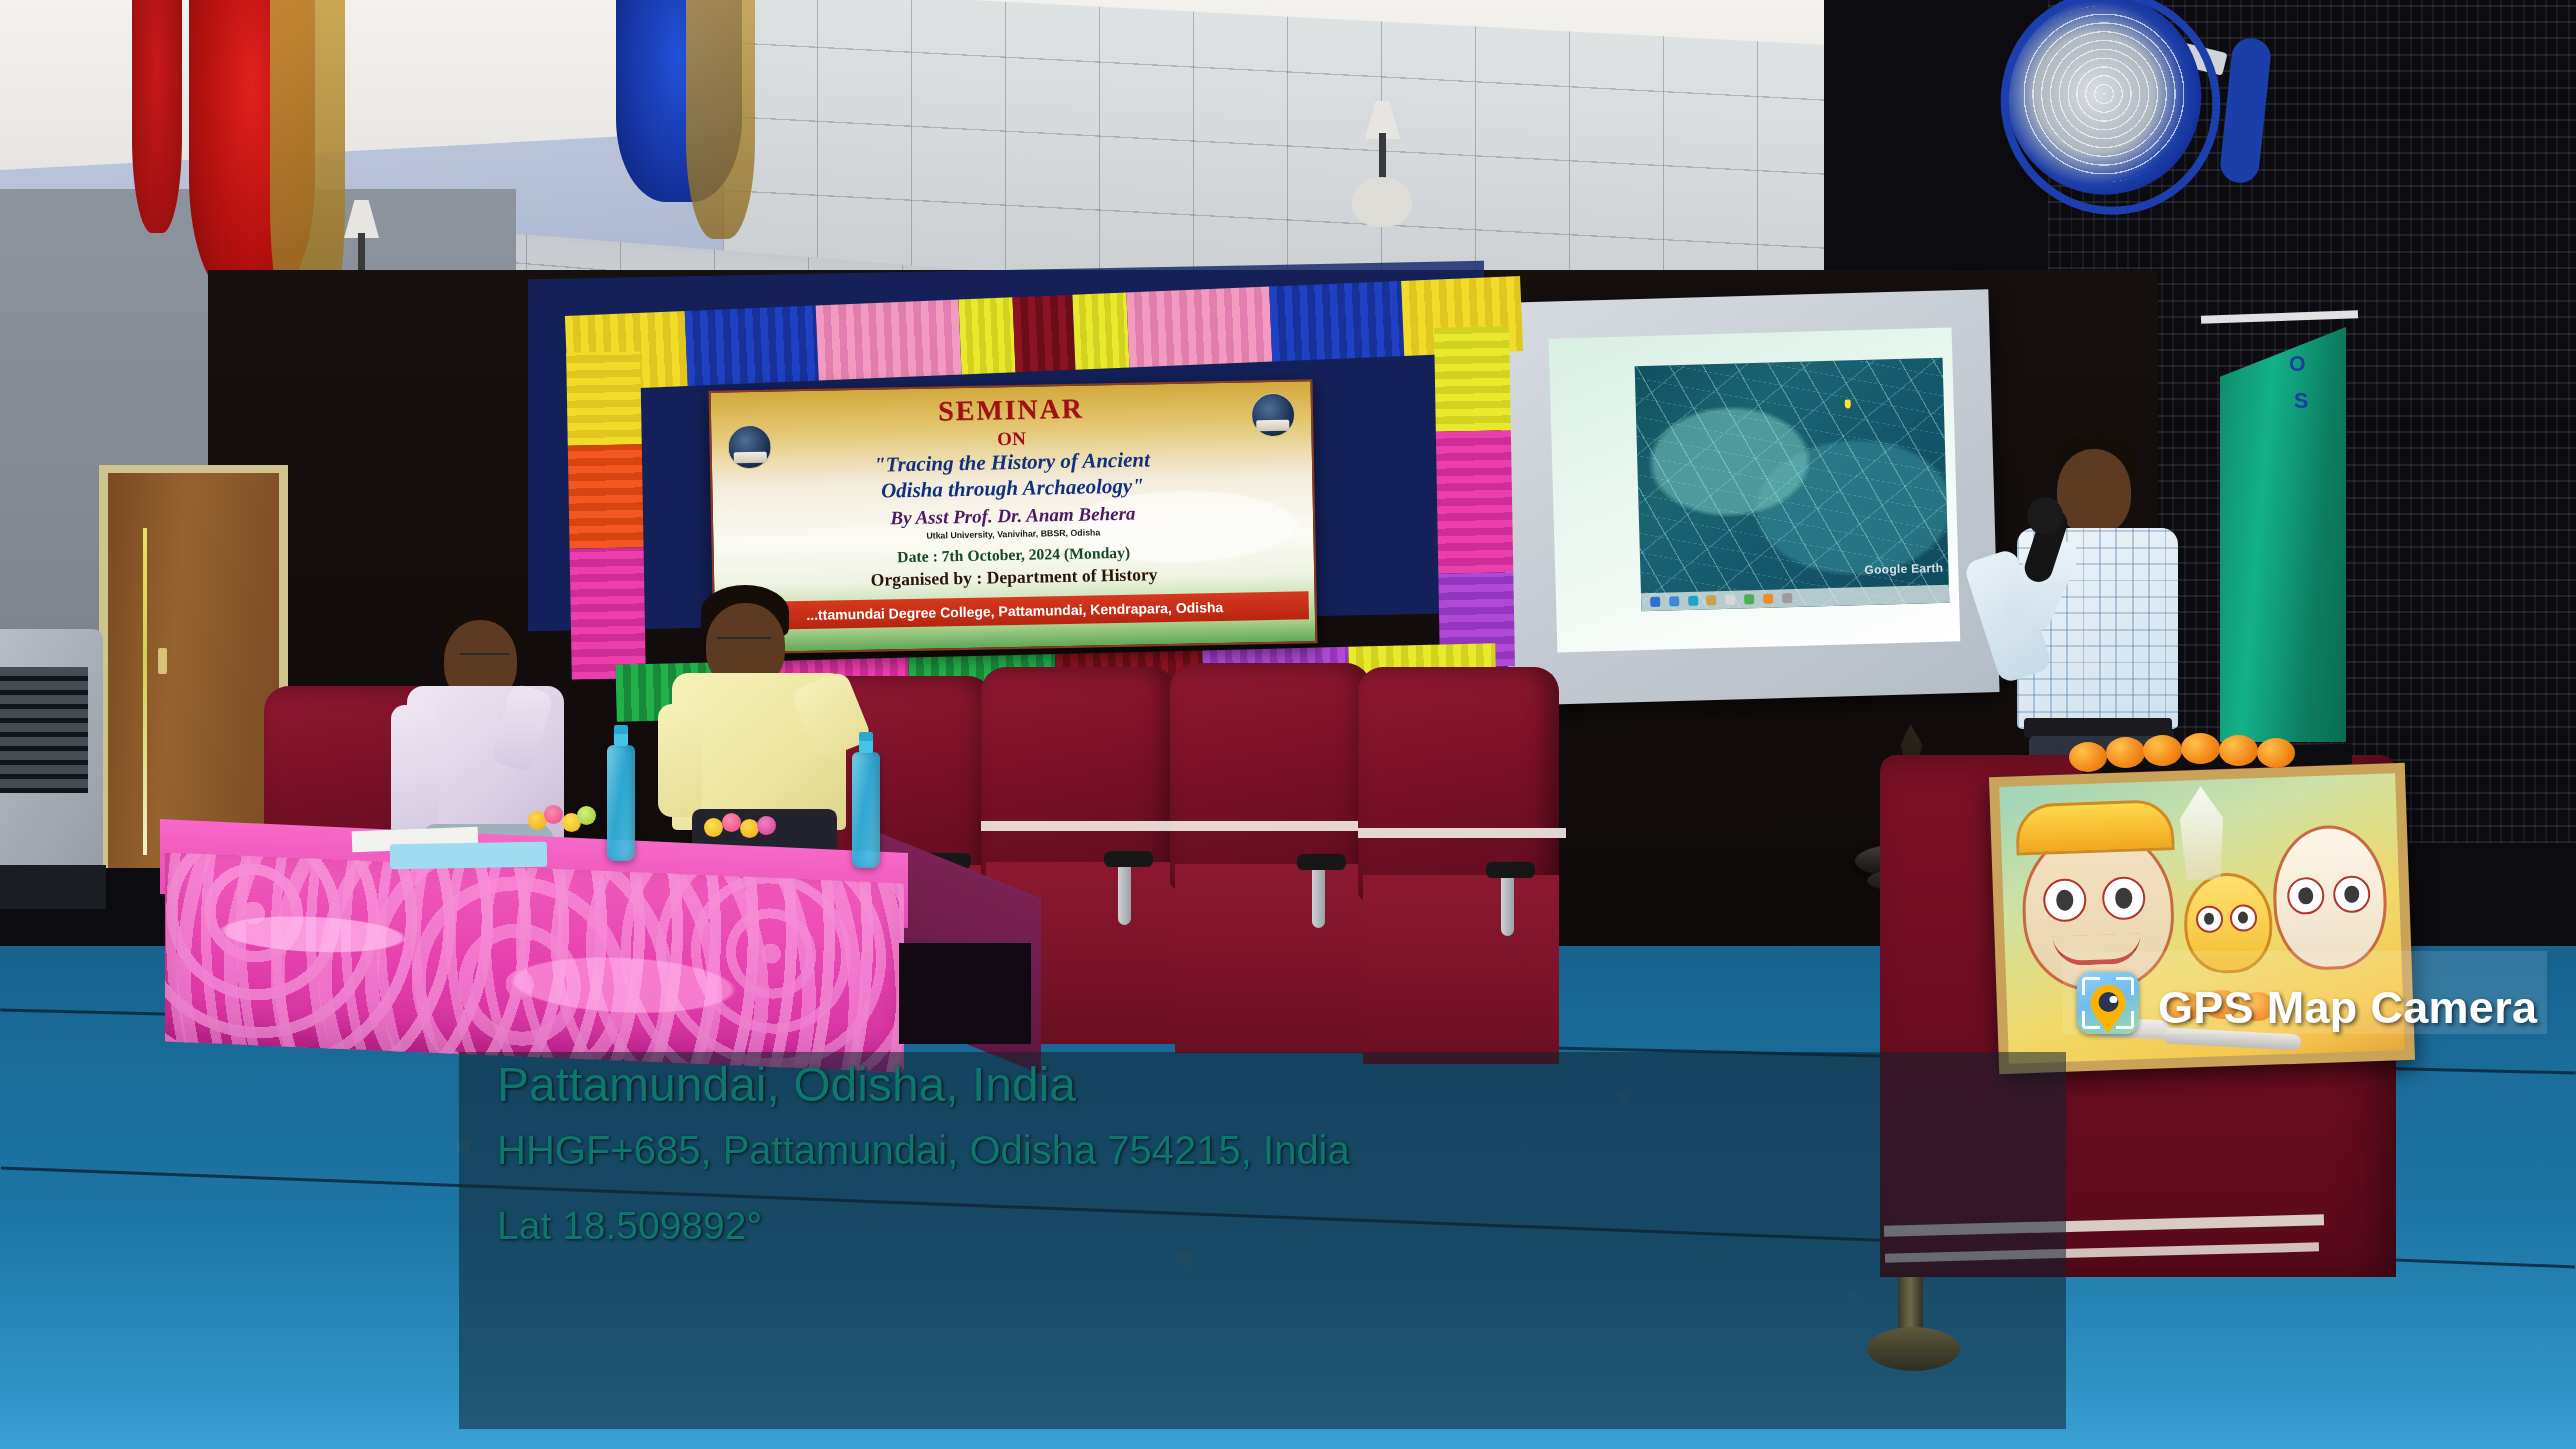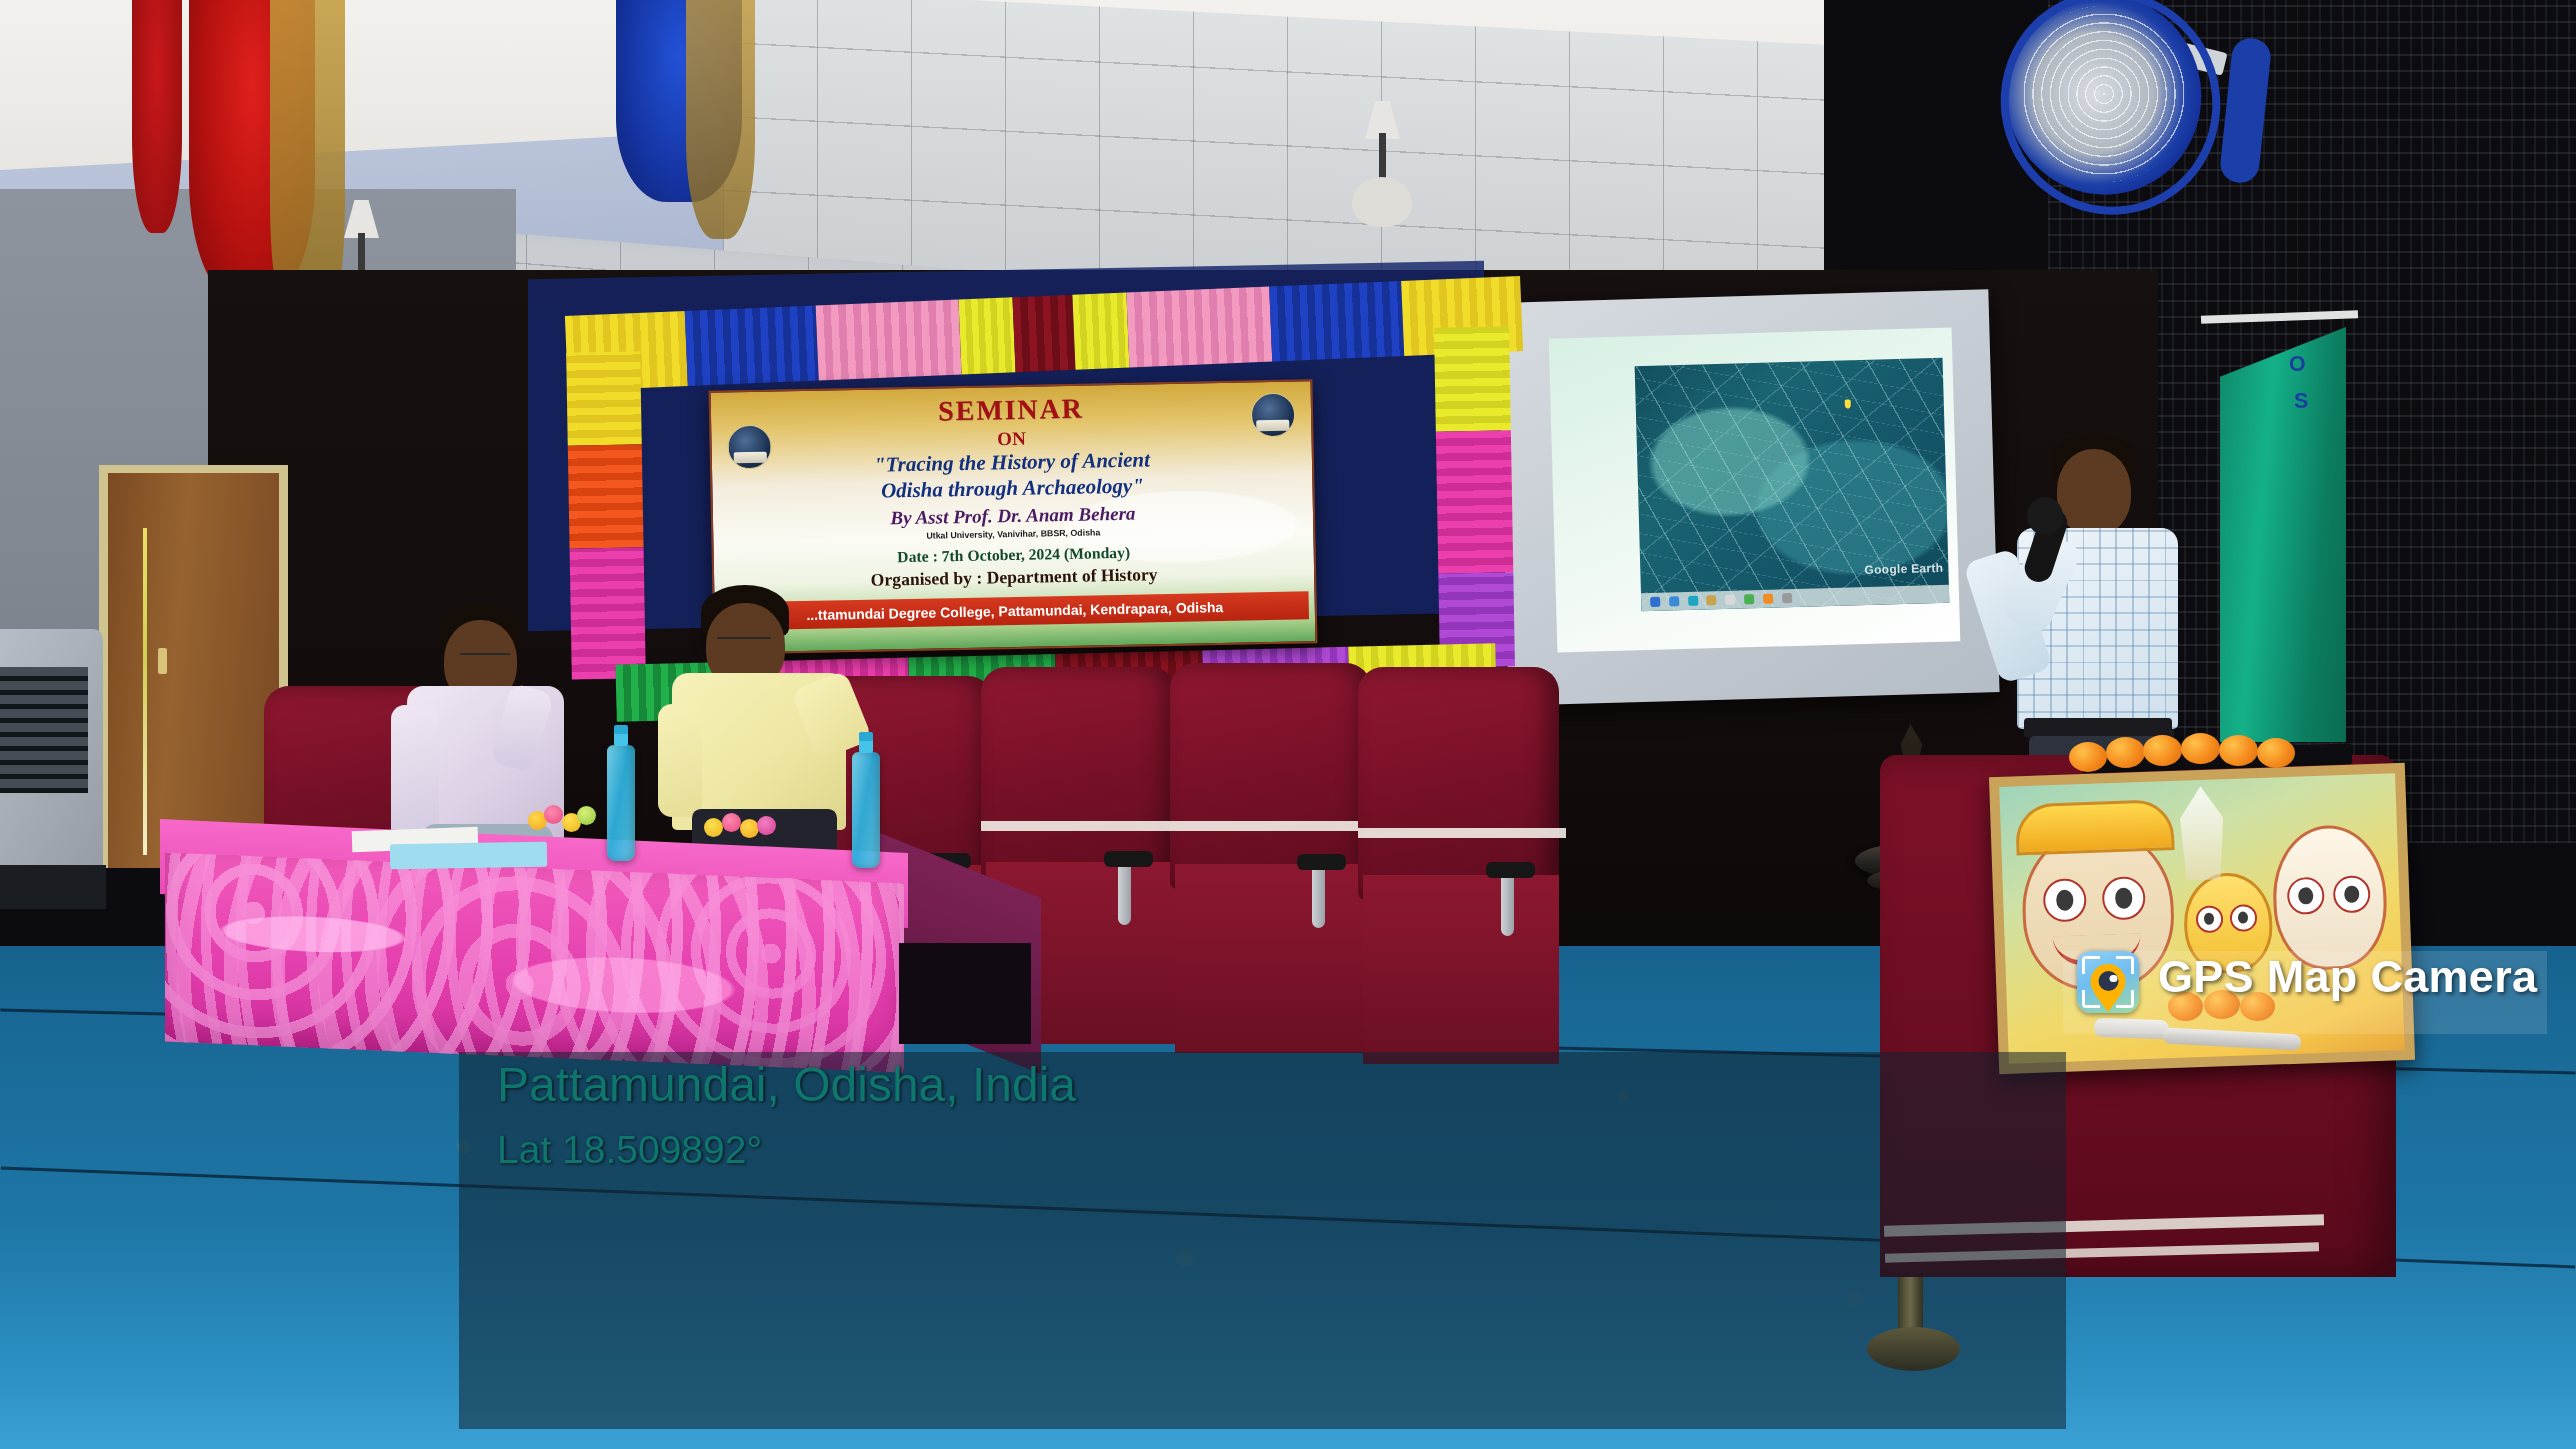--- a/index.html
+++ b/index.html
@@ -322,21 +322,21 @@
   }
   .gl.place{font-size:48px;line-height:1.0;margin:0 0 21.4px 0;}
   .gl.addr{font-size:40px;line-height:1.0;margin:0 0 36px 0;}
   .gl.lat{font-size:39px;line-height:1.0;margin:0 0 35px 0;}
   .gl.lng{font-size:39px;line-height:1.0;margin:0 0 35px 0;}
   .gl.dt{font-size:39px;line-height:1.0;margin:0;}
 
   
   .wm{
     position:absolute;left:2063px;top:951px;width:484px;height:83px;
-    background:rgba(255,255,255,.13);display:flex;align-items:flex-start;gap:19px;padding-left:14px;box-sizing:border-box;
+    background:rgba(255,255,255,.13);display:flex;align-items:flex-end;gap:19px;padding-left:14px;box-sizing:border-box;
   }
   .wm-icon{
     width:62px;height:62px;border-radius:14px;flex:0 0 auto;position:relative;
     background:linear-gradient(160deg,#8fd0f5 0%,#6fbdf0 45%,#9ddba0 100%);
     box-shadow:0 1.9px 5px rgba(0,0,0,.4);
   }
   .wm-icon .brk{position:absolute;width:15px;height:15px;border:3.1px solid #fff;}
   .wm-icon .b1{left:5px;top:5px;border-right:none;border-bottom:none;border-radius:3.8px 0 0 0;}
   .wm-icon .b2{right:5px;top:5px;border-left:none;border-bottom:none;border-radius:0 3.8px 0 0;}
   .wm-icon .b3{left:5px;bottom:5px;border-right:none;border-top:none;border-radius:0 0 0 3.8px;}
@@ -656,18 +656,19 @@
     </span>
     <span class="wm-text">GPS Map Camera</span>
   </div>
 
   <div class="layer gps-overlay">
     <div class="gps-panel"></div>
 
 
     <div class="gps-lines">
       <div class="gl place">Pattamundai, Odisha, India</div>
+      <div class="gl addr">HHGF+685, Pattamundai, Odisha 754215, India</div>
       <div class="gl lat">Lat 18.509892°</div>
     </div>
   </div>
 
 </div>
 
 
 </body></html>

